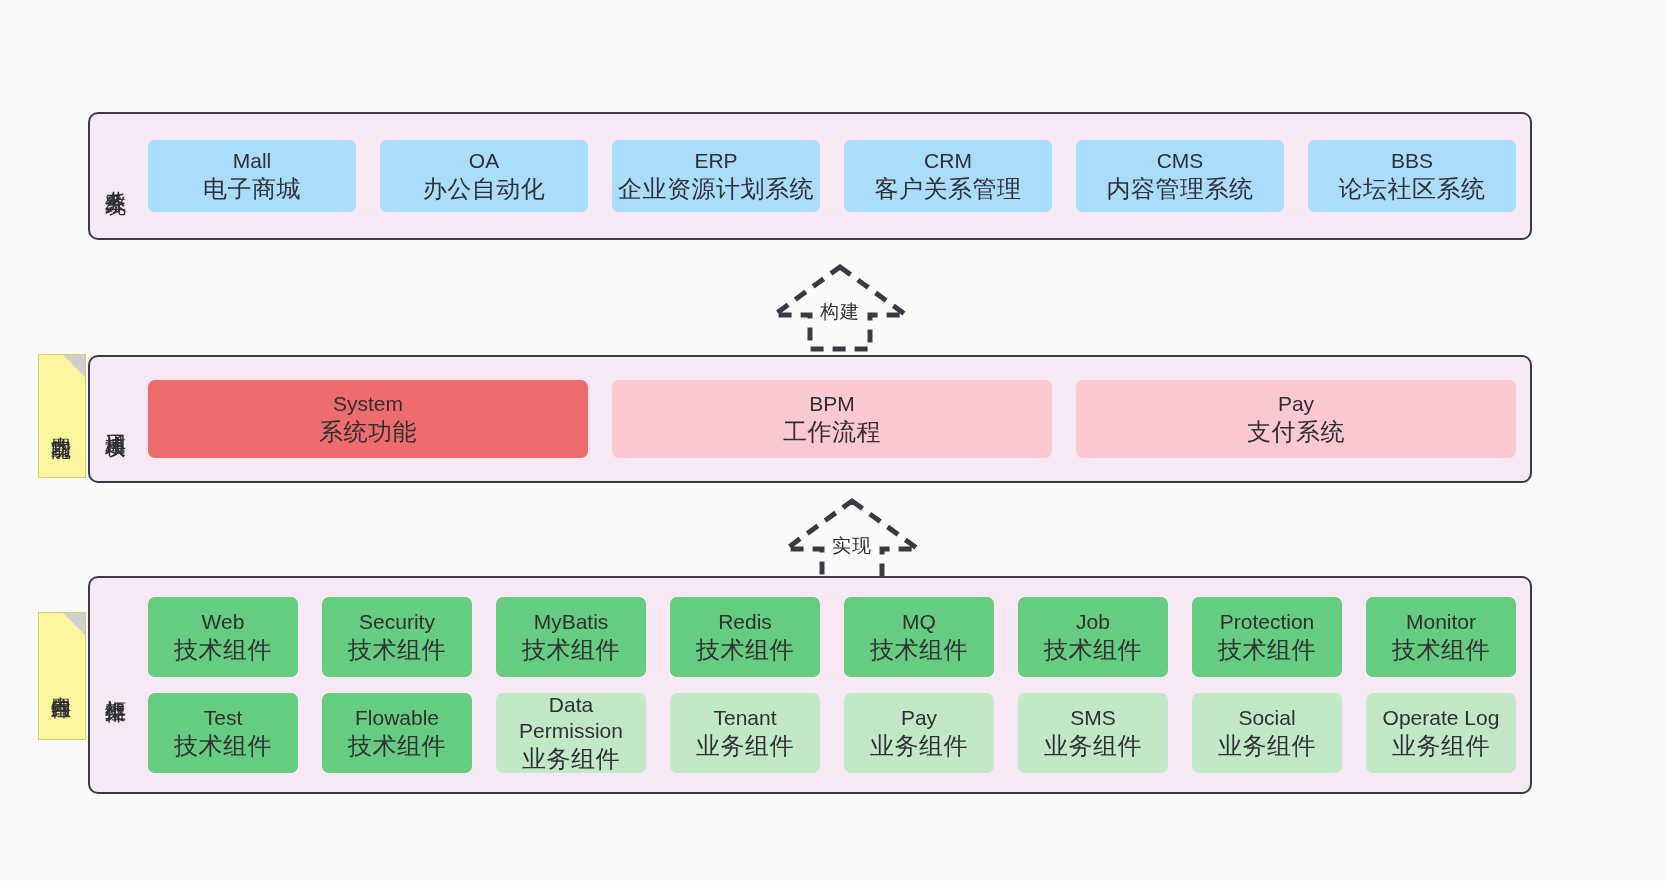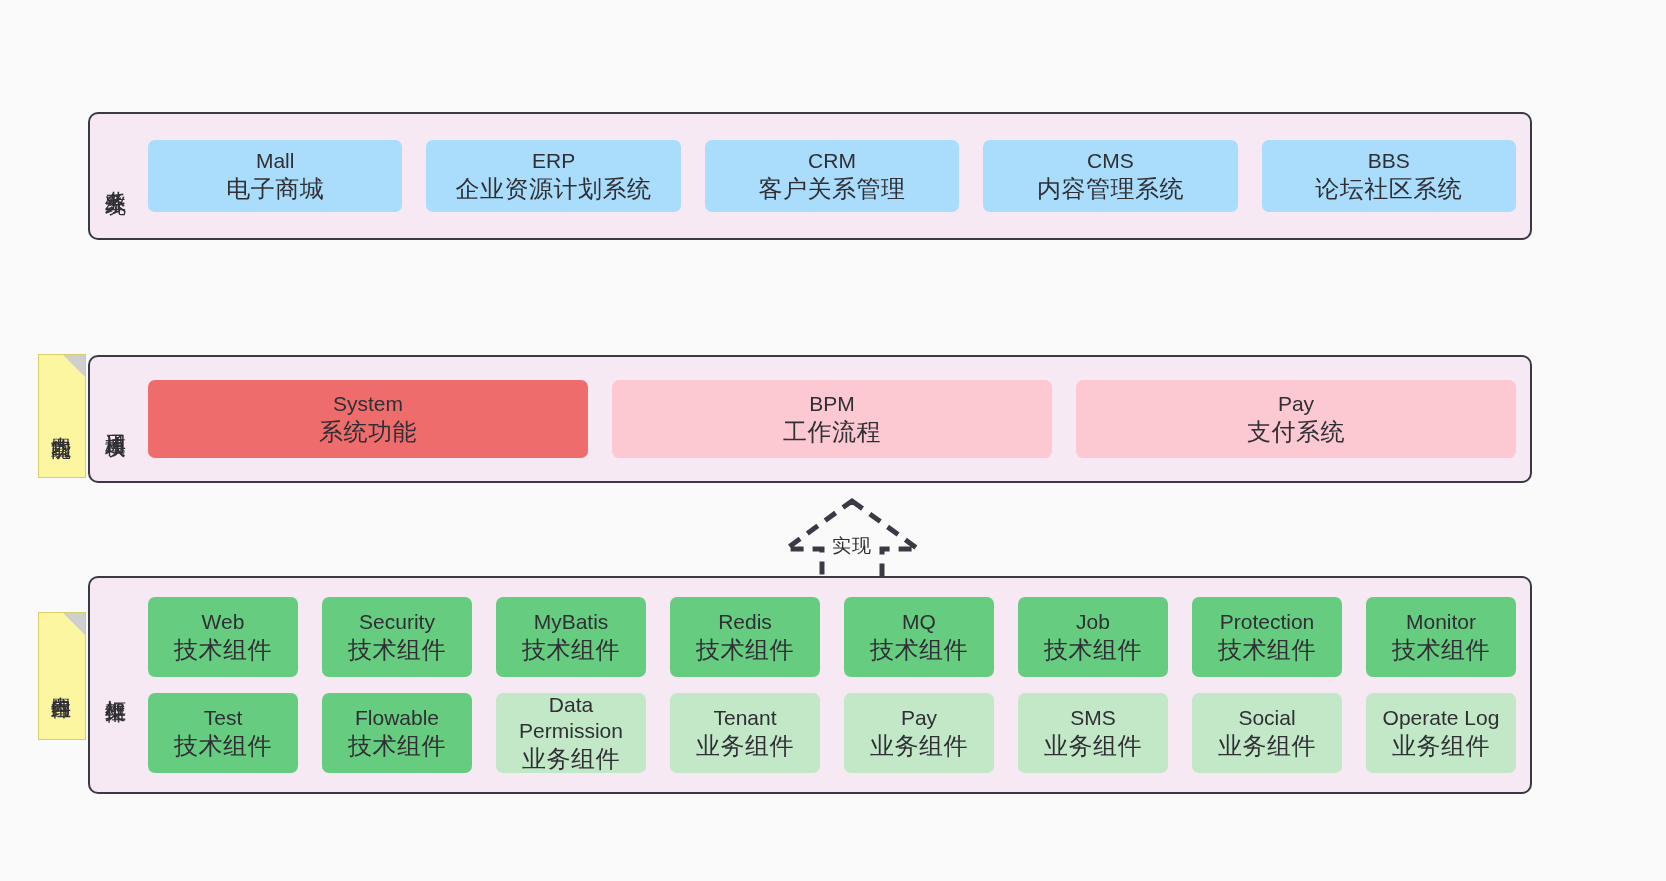--- a/index.html
+++ b/index.html
@@ -160,40 +160,50 @@
   <div class="layer" id="layer-business">
     <div class="layer-title">业务系统</div>
     <div class="layer-body">
       <div class="row">
 
         <div class="box fill-blue">
           <span class="en">Mall</span>
           <span class="cn">电子商城</span>
         </div>
         <div class="box fill-blue">
+          <span class="en">OA</span>
+          <span class="cn">办公自动化</span>
+        </div>
+        <div class="box fill-blue">
           <span class="en">ERP</span>
           <span class="cn">企业资源计划系统</span>
         </div>
         <div class="box fill-blue">
           <span class="en">CRM</span>
           <span class="cn">客户关系管理</span>
         </div>
         <div class="box fill-blue">
           <span class="en">CMS</span>
           <span class="cn">内容管理系统</span>
         </div>
         <div class="box fill-blue">
           <span class="en">BBS</span>
           <span class="cn">论坛社区系统</span>
         </div>
 
       </div>
     </div>
   </div>
 
+  <div class="arrow" id="arrow-build">
+    <svg width="160" height="92" viewBox="0 0 160 92">
+      <path d="M80 6 L146 54 L110 54 L110 88 L50 88 L50 54 L14 54 Z" fill="none" stroke="#3a3a44" stroke-width="5" stroke-dasharray="13,9" stroke-linejoin="miter"></path>
+    </svg>
+    <div class="arrow-label">构建</div>
+  </div>
 
   <div class="note" id="note-functions">
     <span class="fold"></span>
     <span>内置功能</span>
   </div>
 
   <div class="layer" id="layer-common">
     <div class="layer-title">通用模块</div>
     <div class="layer-body">
       <div class="row">

